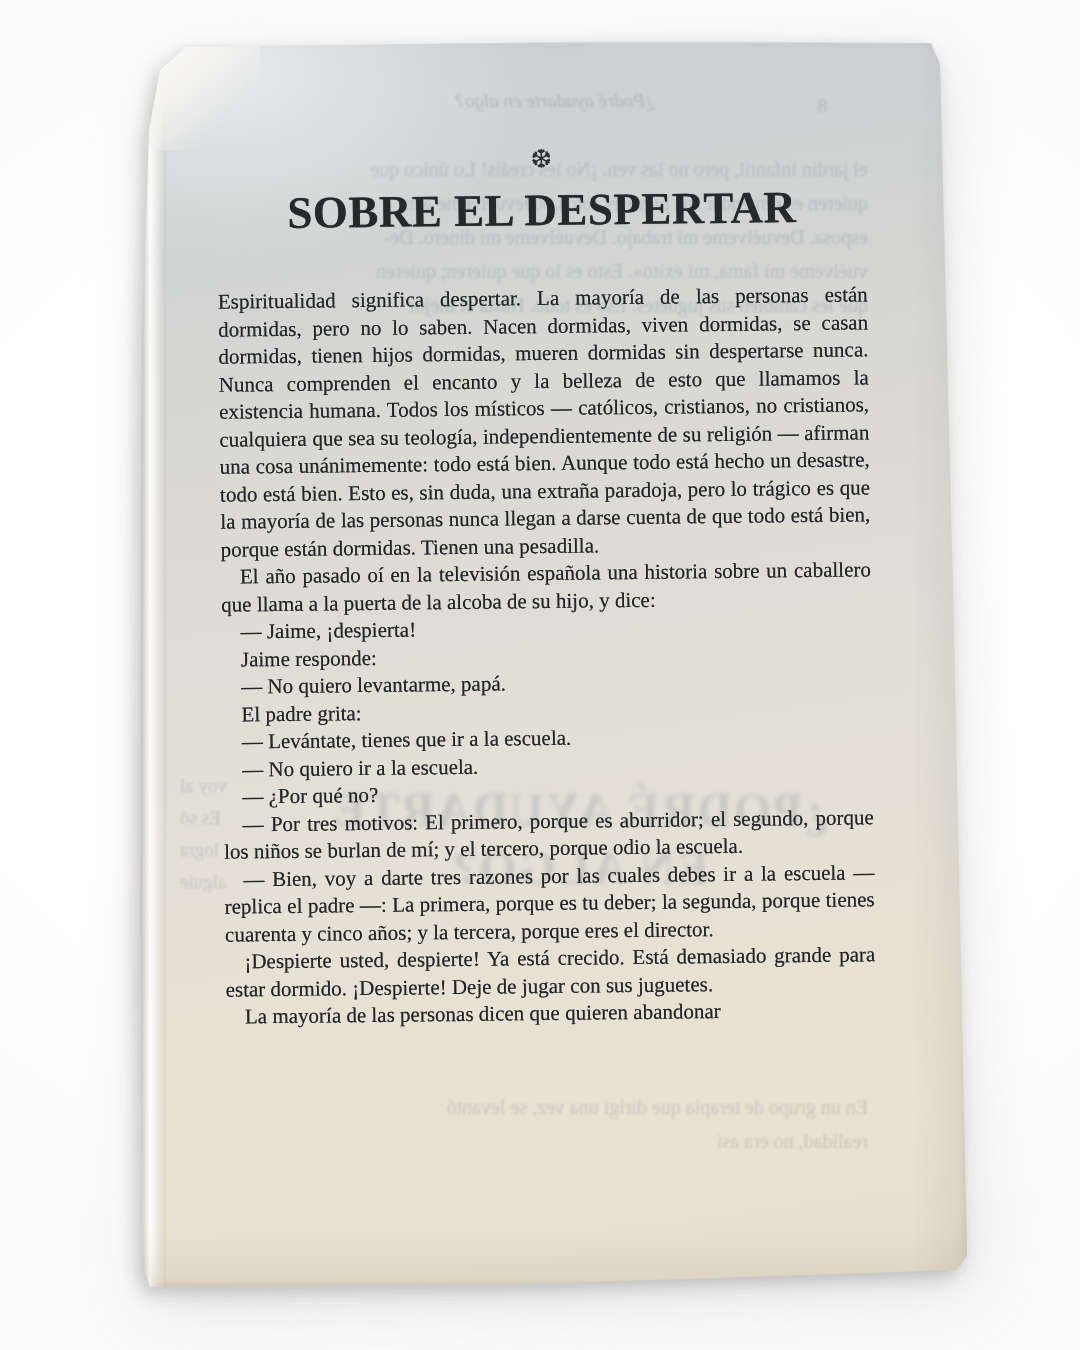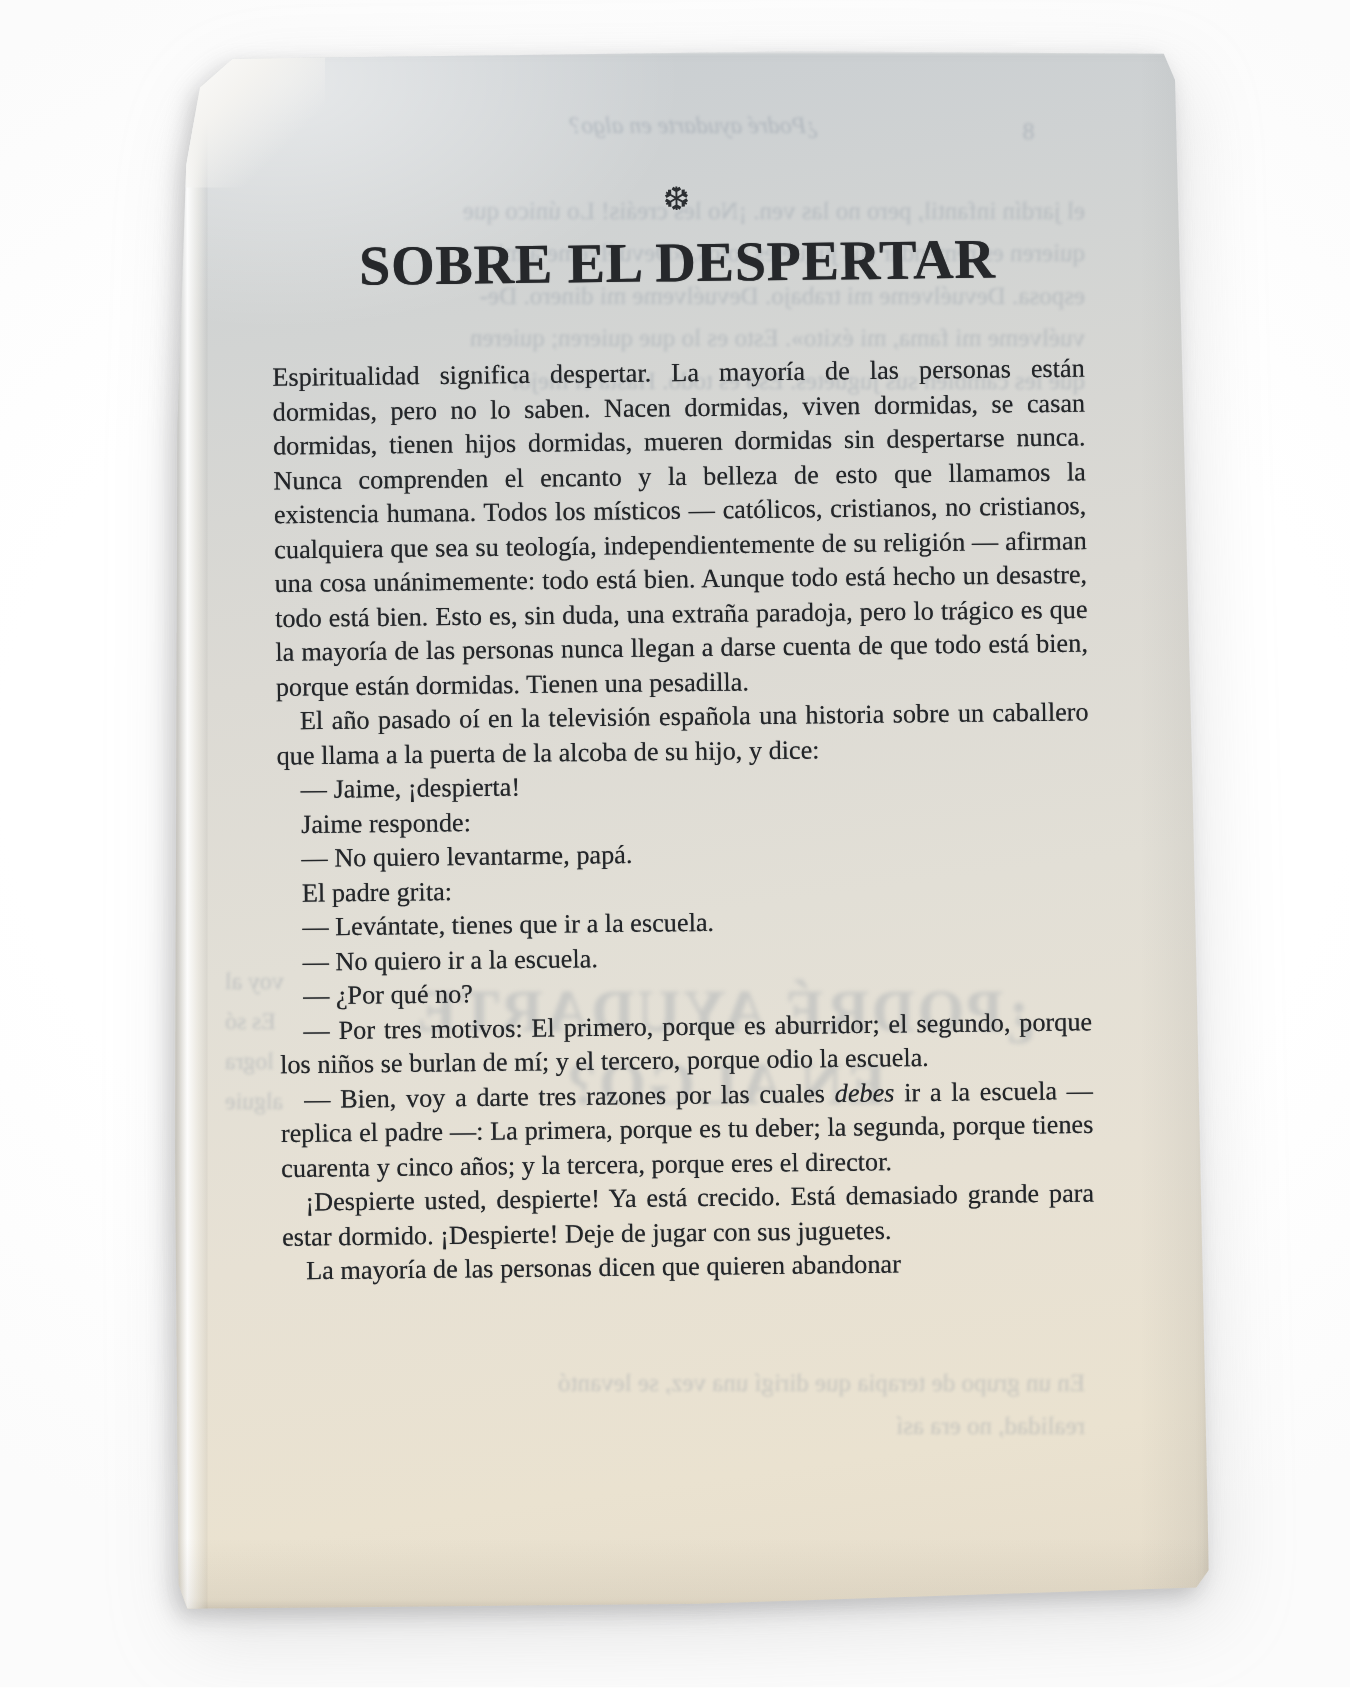--- a/index.html
+++ b/index.html
@@ -62,21 +62,21 @@
     font-size:45px;line-height:46px;font-weight:700;letter-spacing:0.5px;
     color:#26282b;text-shadow:0 0 0.7px rgba(38,40,43,0.75);
   }
   .body{margin-top:52px;}
   .body p{
     margin:0;font-size:21px;line-height:27.5px;
     text-align:justify;text-justify:inter-word;
     text-shadow:0 0 0.6px rgba(40,42,45,0.7);
   }
   .body p.ind{text-indent:19px;}
-  .em{font-style:italic;}
+  .em{}
 </style>
 </head>
 <body>
 
 <div class="photo">
   <div class="page-wrap">
     <div class="page">
 
       <div class="fore-edge"></div>
       <div class="corner-curl"></div>

